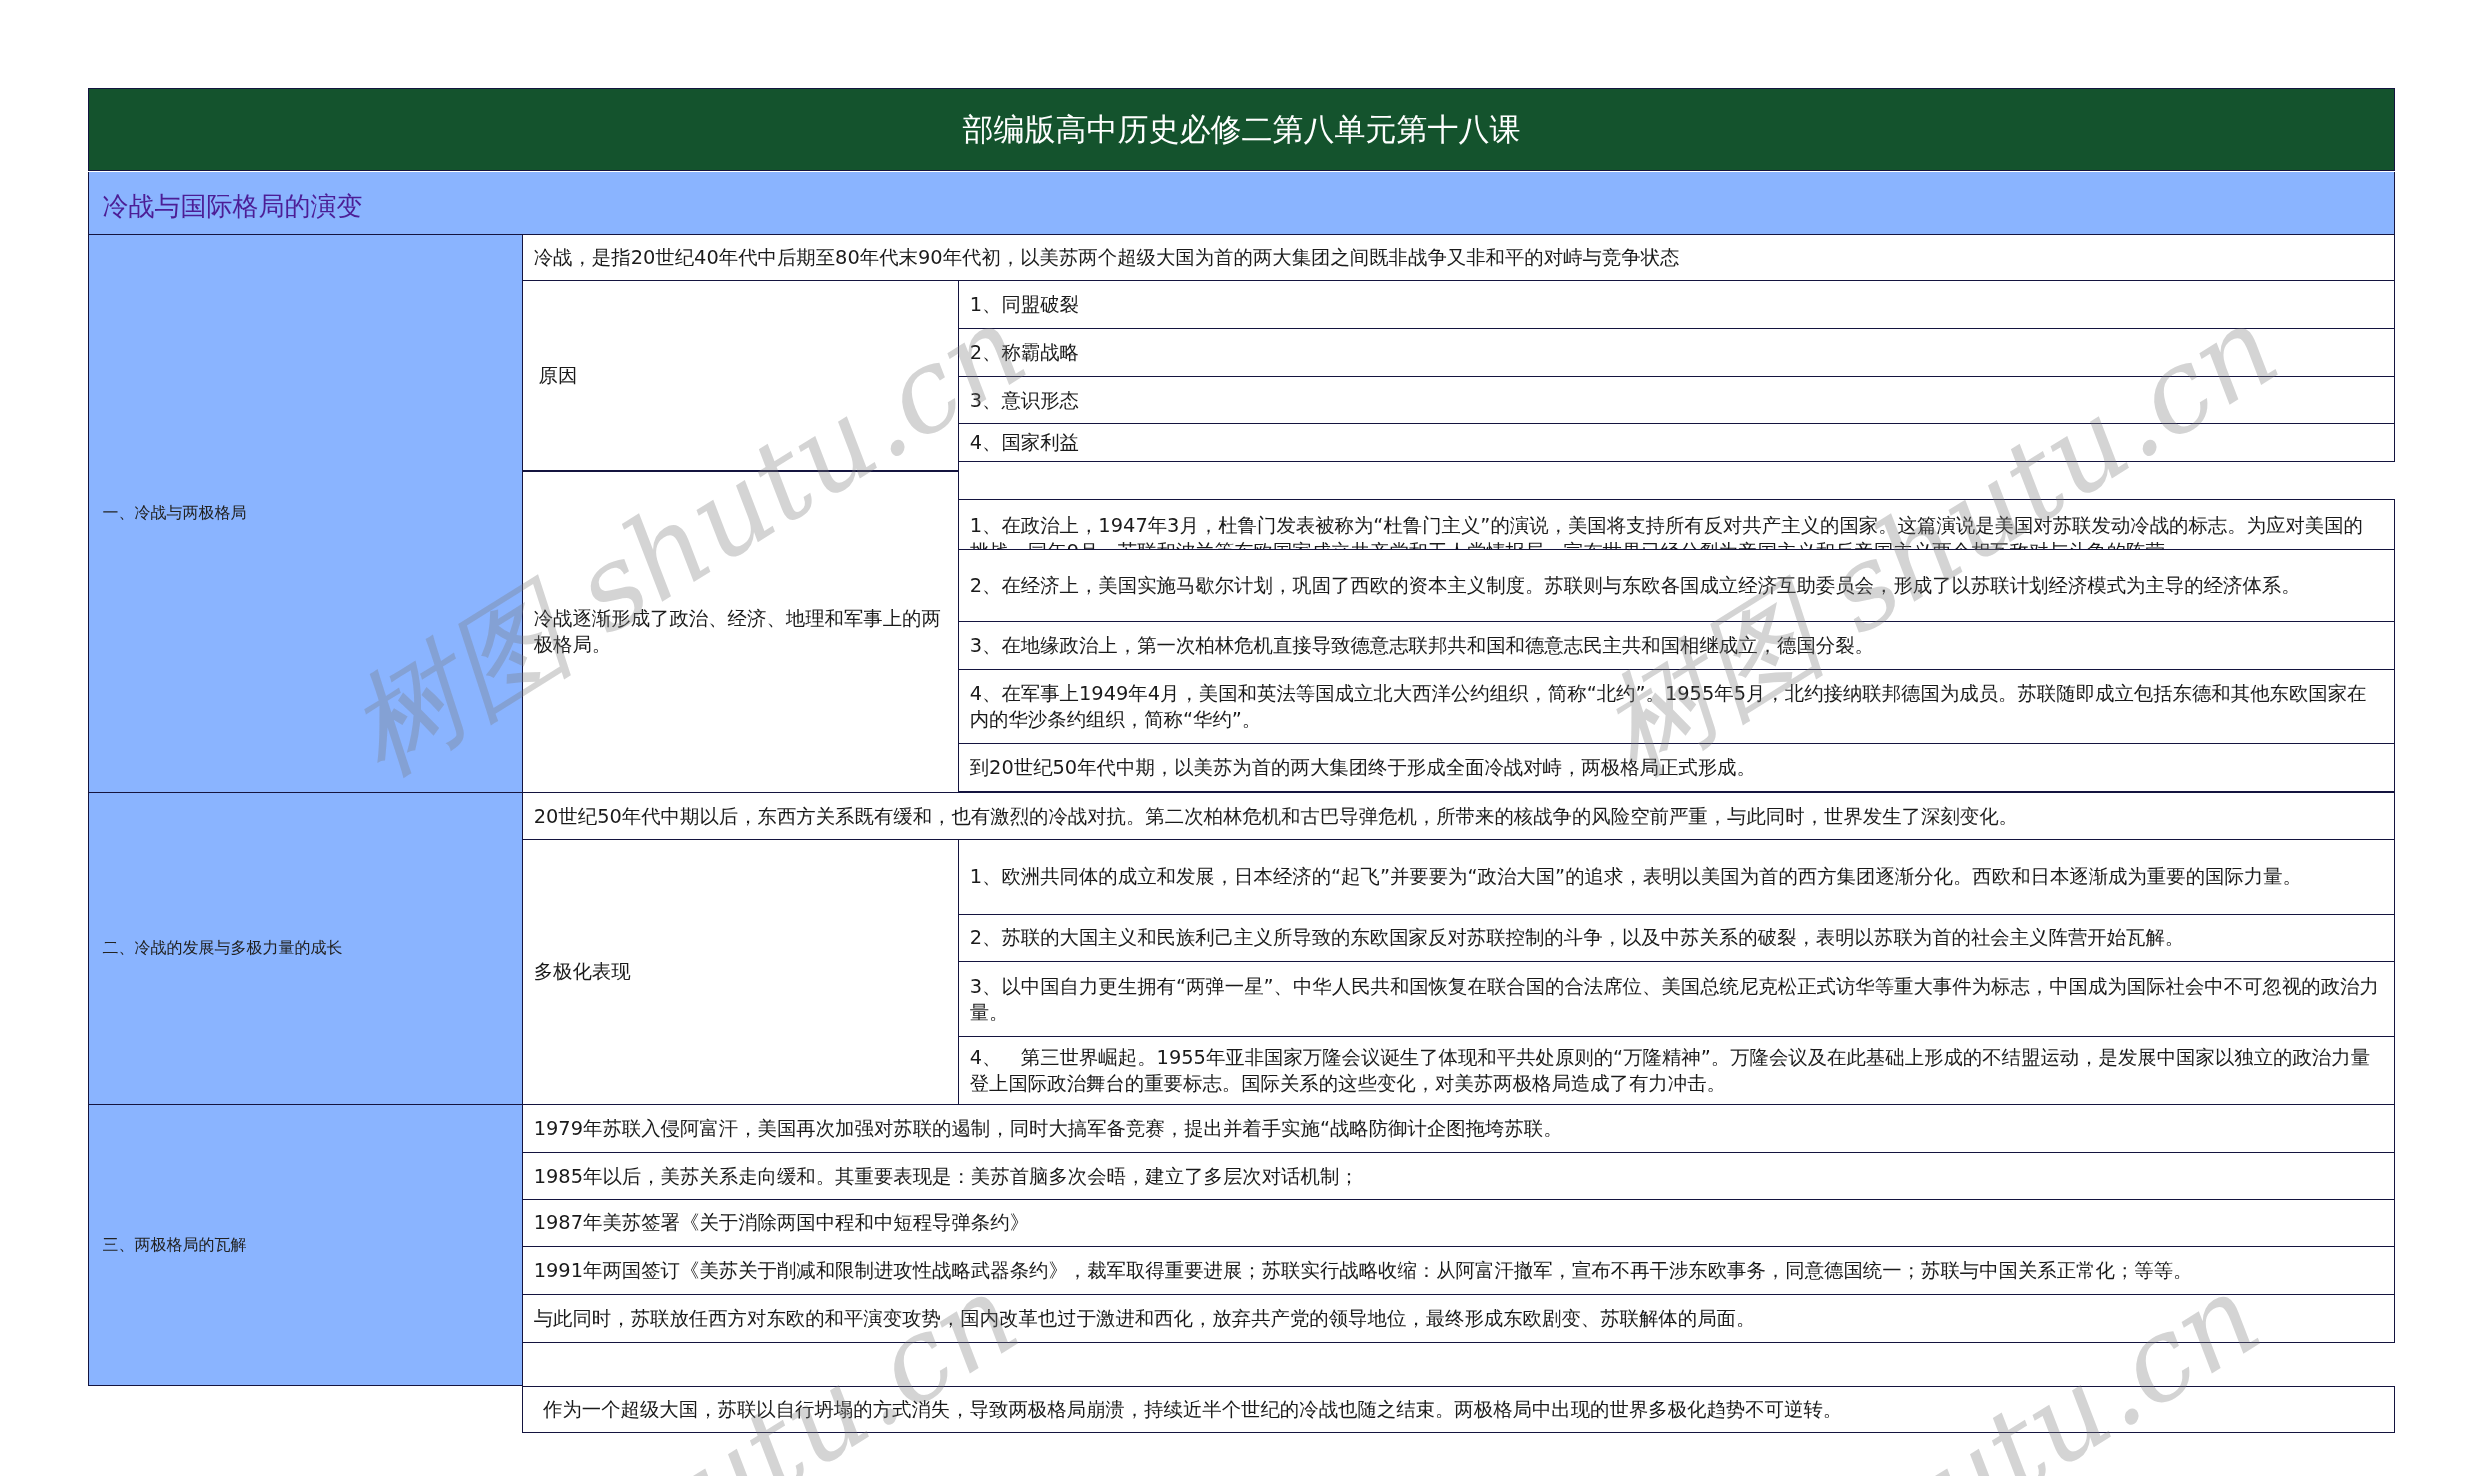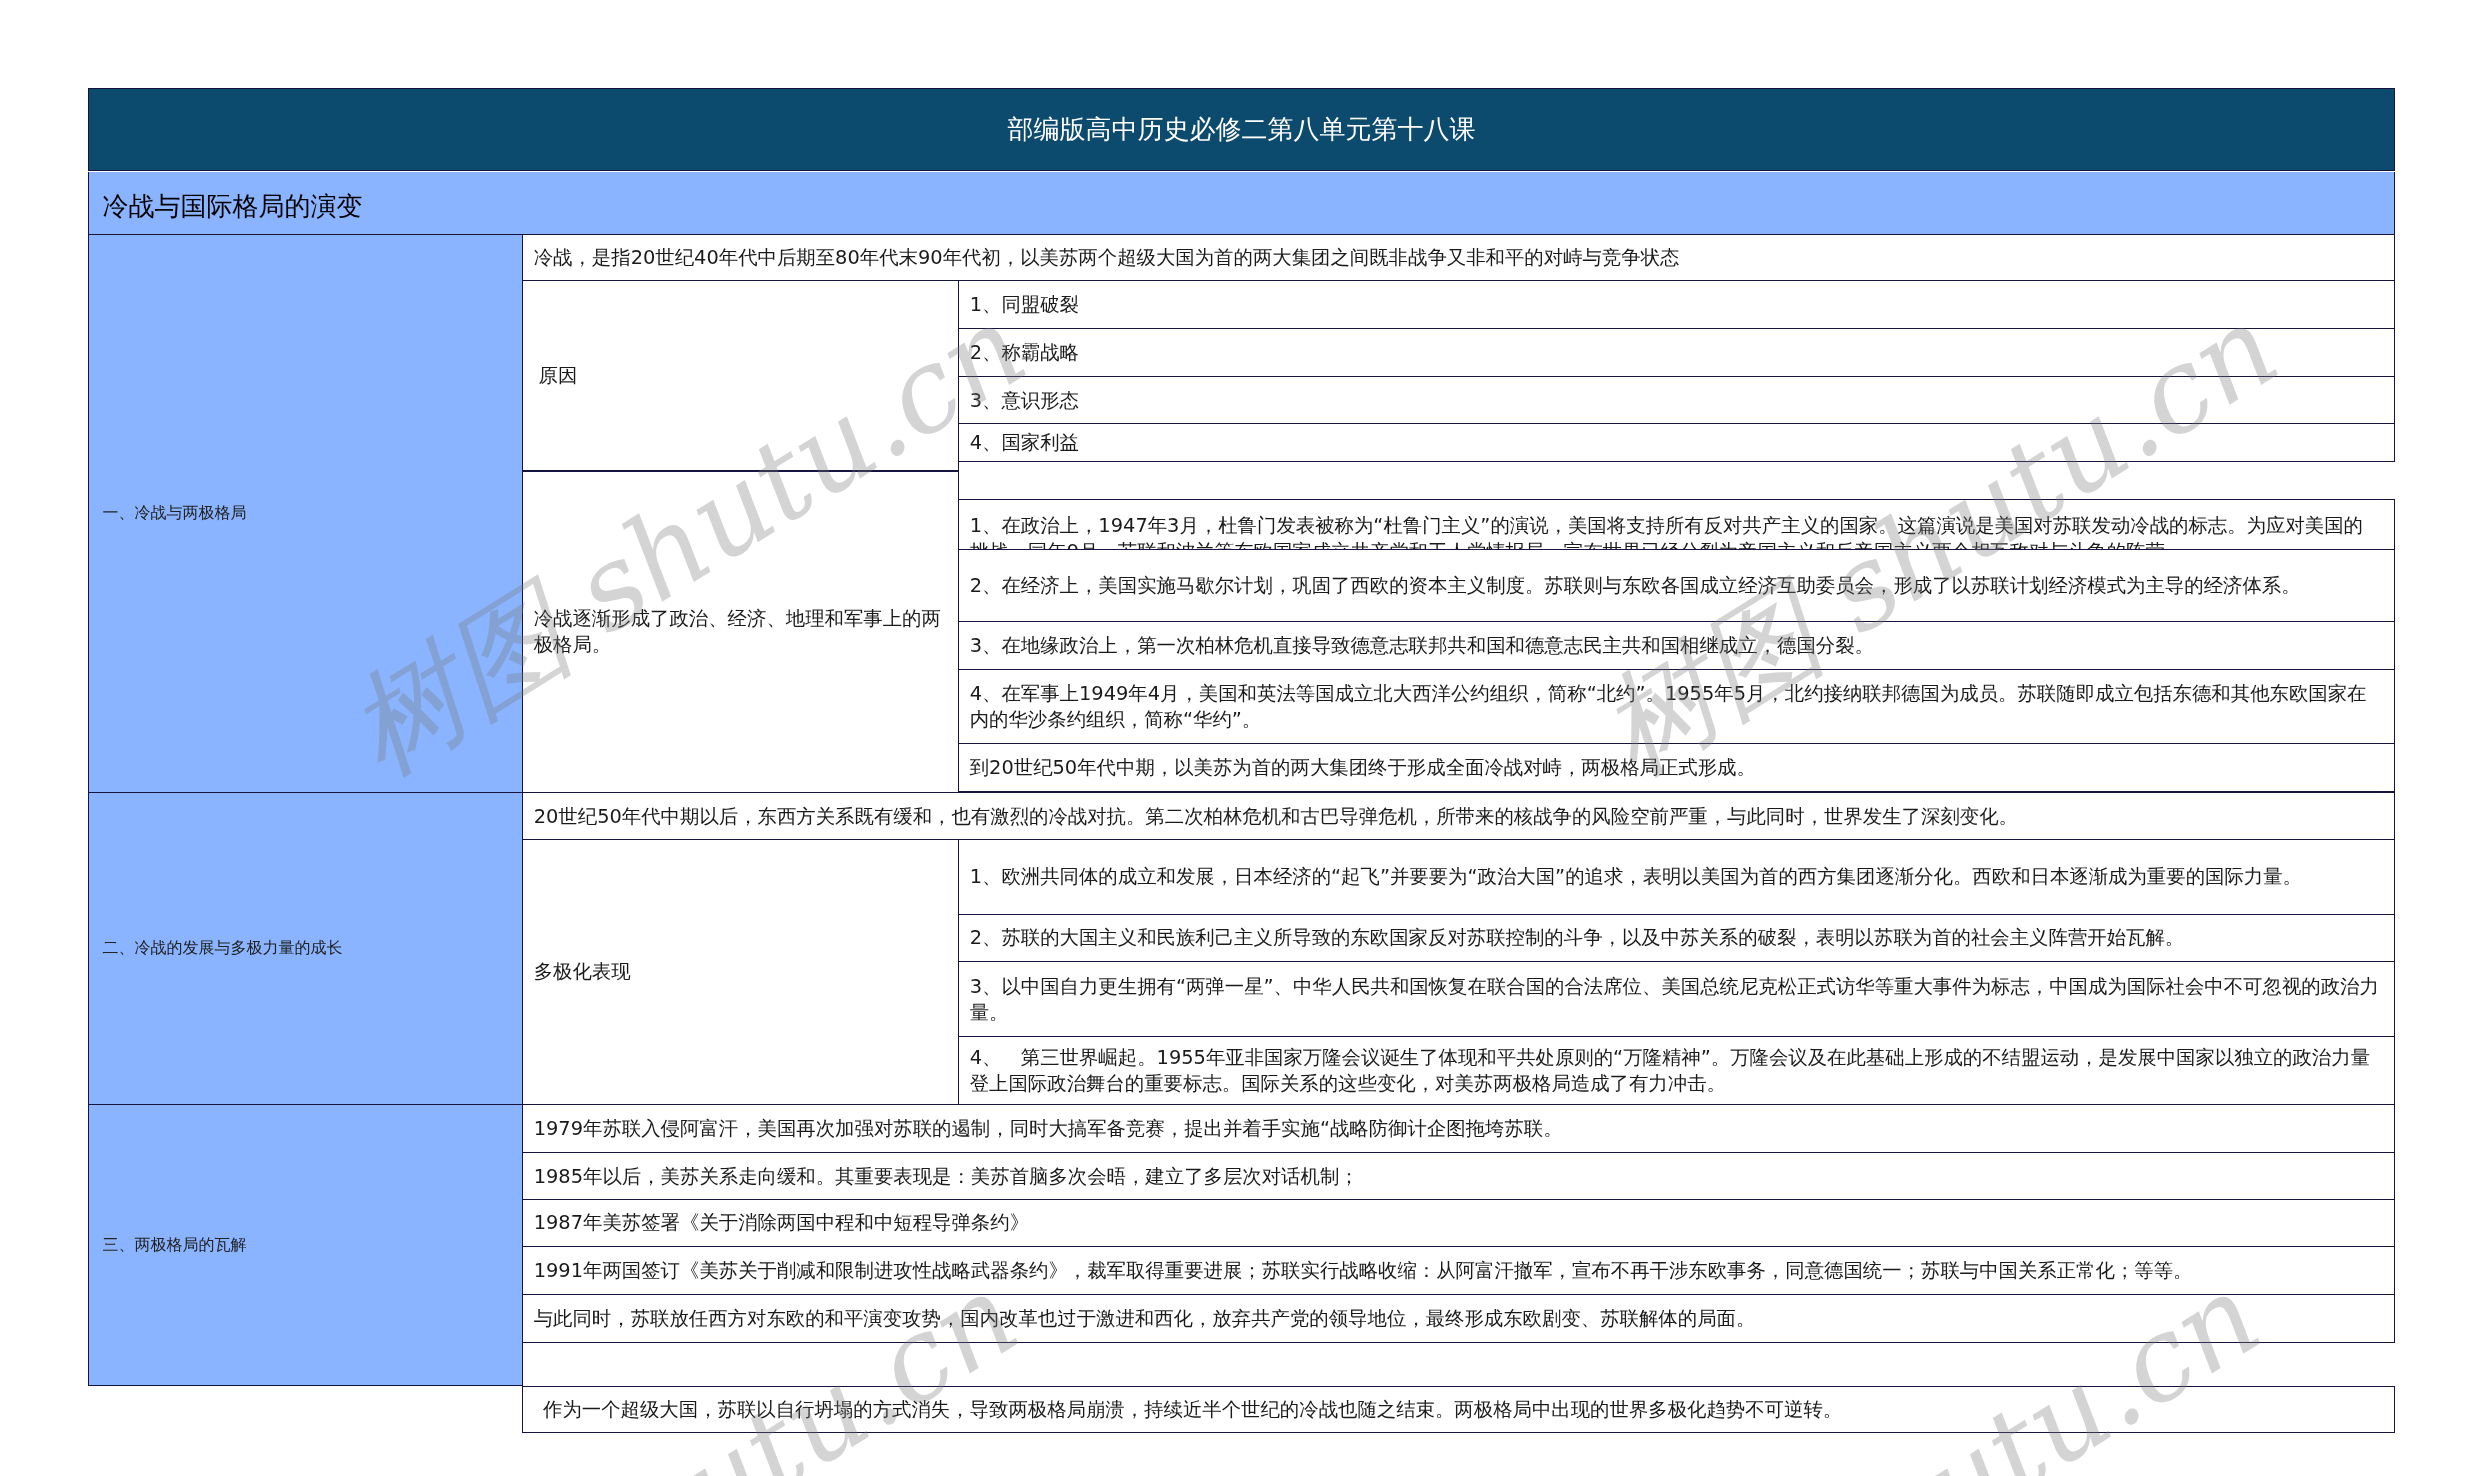--- a/index.html
+++ b/index.html
@@ -1,24 +1,24 @@
 <!DOCTYPE html>
 <html><head>
 <meta charset="utf-8">
 <style>
   html, body { margin:0; padding:0; }
   body { width:2484px; height:1477px; background:#ffffff; position:relative; overflow:hidden;
          font-family:"DejaVu Sans","Liberation Sans",sans-serif; color:#1a1a1a; }
   .abs { position:absolute; box-sizing:border-box; }
-  .title-bar { left:88px; top:88px; width:2307px; height:83px; background:#0c4a6e;
-               color:#ffffff; font-size:26px; display:flex; align-items:center; justify-content:center;
+  .title-bar { left:88px; top:88px; width:2307px; height:83px; background:#14532d;
+               color:#ffffff; font-size:31px; display:flex; align-items:center; justify-content:center;
                border:1.9px solid #14143f; }
   .sub-header { left:88px; top:172px; width:2307px; height:70px; background:#8ab4ff;
                 font-size:26px; display:flex; align-items:center; padding-left:13.6px;
-                border-left:1.9px solid #14143f; border-right:1.9px solid #14143f; border-bottom:1.9px solid #14143f; color:#000000; }
+                border-left:1.9px solid #14143f; border-right:1.9px solid #14143f; border-bottom:1.9px solid #14143f; color:#4c1d95; }
   .sec { background:#8ab4ff; border:1.9px solid #14143f; font-size:16px; display:flex; align-items:center;
          padding-left:13.6px; color:#222; }
   .cell { background:#ffffff; border:1.5px solid #14143f; font-size:19.4px; line-height:26px;
           display:flex; align-items:center; padding:0 13.6px 0 10.7px; color:#1a1a1a; }
   .cell.mid { padding-left:15.5px; }
   .wm { position:absolute; color:rgba(120,120,120,0.32); font-family:"DejaVu Serif","Liberation Serif",serif;
         font-style:italic; font-size:115px; transform:rotate(-32deg); transform-origin:left top; white-space:nowrap;
         pointer-events:none; }
 </style>
 </head>

